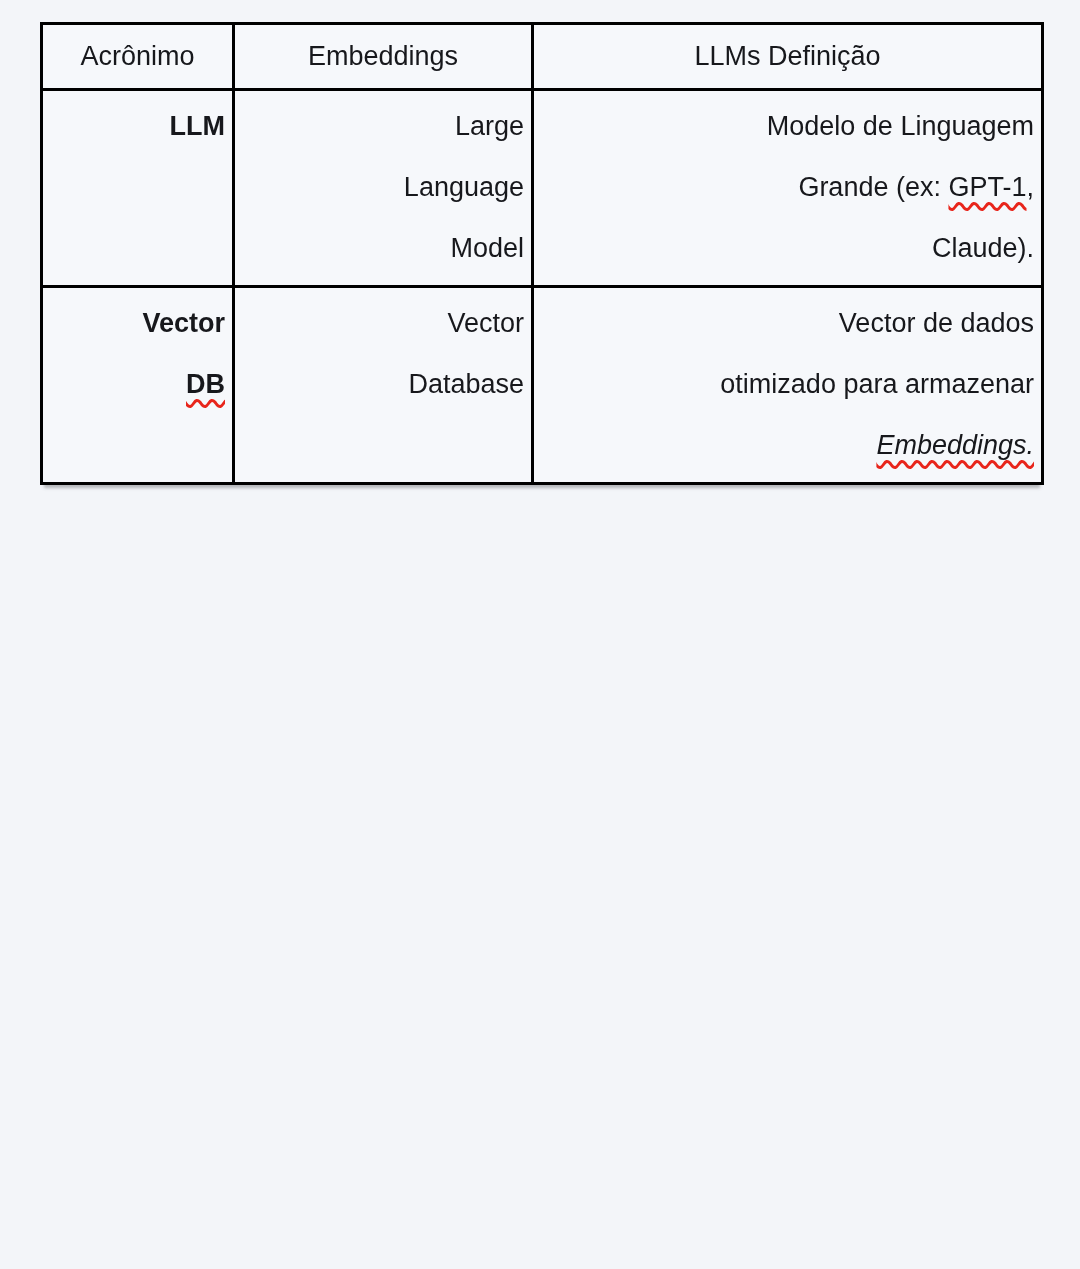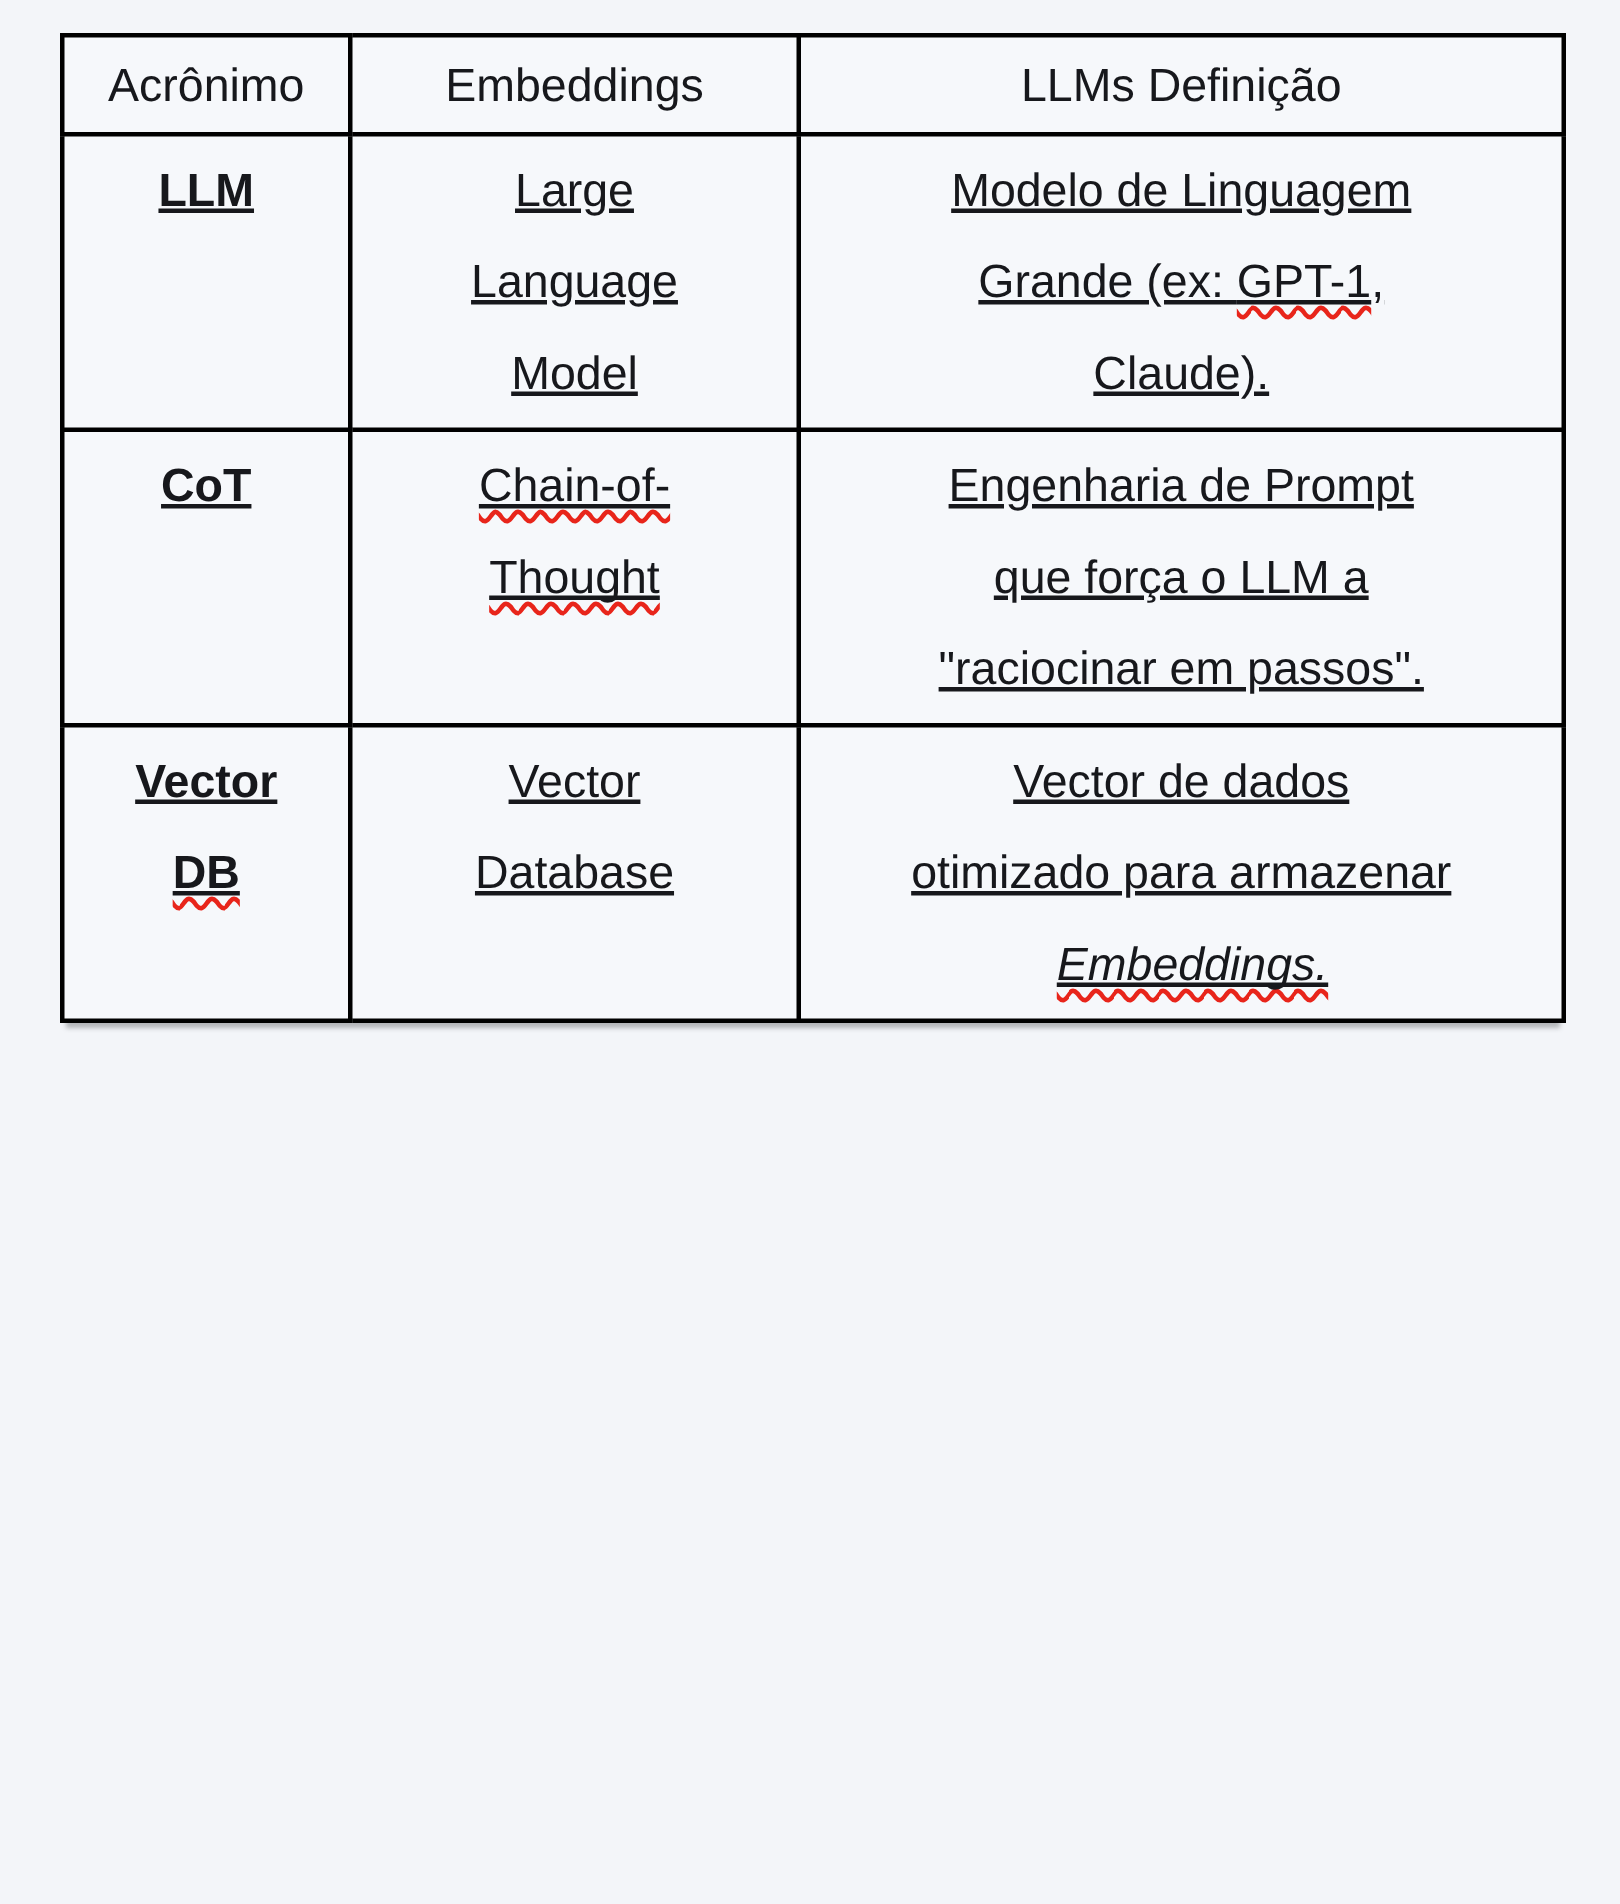--- a/index.html
+++ b/index.html
@@ -29,36 +29,35 @@
     border-collapse: collapse;
     table-layout: fixed;
     background: var(--cell-bg);
     box-shadow: 0 7px 3px -4px rgba(60,64,67,0.35);
   }
   .doc-table col.c1 { width: 192px; }
   .doc-table col.c2 { width: 299px; }
   .doc-table col.c3 { width: 510px; }
   .doc-table th, .doc-table td {
     border: 3px solid var(--border);
-    font-size: 31px;
+    font-size: 27px;
     line-height: 61px;
     vertical-align: top;
     white-space: pre-wrap;
     overflow: hidden;
     color: var(--text);
   }
   .doc-table th {
     font-weight: 400;
     text-align: center;
     padding: 1px 2px;
   }
   .doc-table td {
-    text-align: center;
+    text-align: right;
     padding: 5px 7px 6px 7px;
-    text-decoration: underline;
   }
   td.acronym-cell { font-weight: 700; }
   .sq {
     text-decoration-line: underline;
     text-decoration-style: wavy;
     text-decoration-color: var(--squiggle);
     text-decoration-thickness: 3px;
     text-underline-offset: 6px;
     text-decoration-skip-ink: none;
   }
@@ -94,28 +93,20 @@
     <td class="meaning-cell"><span>Large
 Language
 Model</span></td>
     <td class="definition-cell"><span>Modelo de Linguagem
 Grande (ex: </span><span class="sq">GPT-1</span><span>,
 Claude).</span></td>
   </tr>
 
 
 
-  <tr>
-    <td class="acronym-cell"><span>CoT</span></td>
-    <td class="meaning-cell"><span class="sq">Chain-of-
-Thought</span></td>
-    <td class="definition-cell"><span>Engenharia de Prompt
-que força o LLM a
-"raciocinar em passos".</span></td>
-  </tr>
 
 
   <tr>
     <td class="acronym-cell"><span>Vector
 </span><span class="sq">DB</span></td>
     <td class="meaning-cell"><span>Vector
 Database</span></td>
     <td class="definition-cell"><span>Vector de dados
 otimizado para armazenar
 </span><span class="sq it">Embeddings.</span></td>

